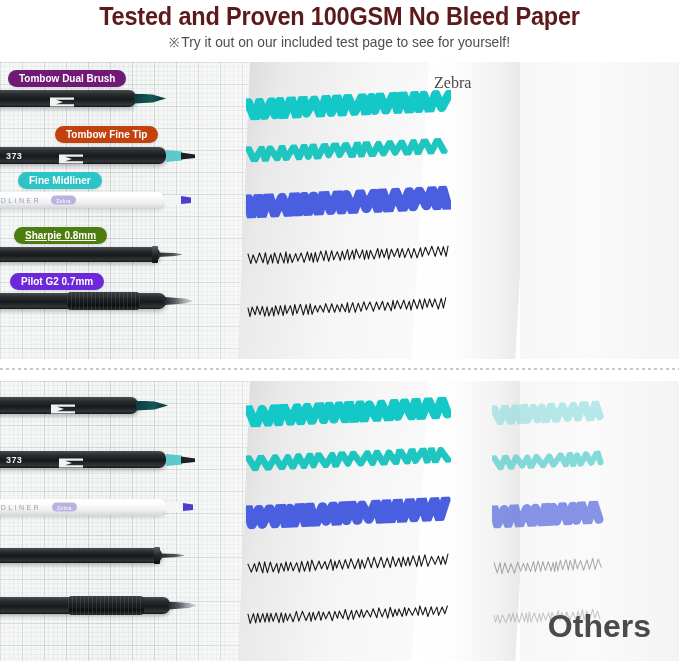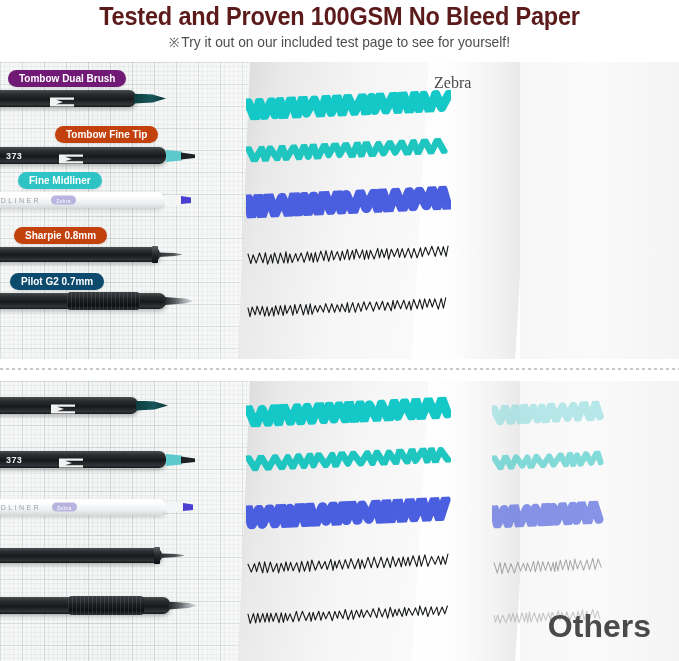--- a/index.html
+++ b/index.html
@@ -241,22 +241,22 @@
         <div class="pen" style="left: -18px; top: 231px; width: 184px; height: 16px;">
           <div class="barrel"></div>
           <div class="grip" style="left: 84.64px; width: 73.6px;"></div>
           <div class="metal"></div>
         </div>
       </div>
 
   <div class="pen-label" style="left: 8px; top: 8px; background: #701a75; color: rgb(255, 255, 255);">Tombow Dual Brush</div>
       <div class="pen-label" style="left: 28px; top: 64px; background: #c2410c; color: rgb(255, 255, 255); margin-left: 27px;">Tombow Fine Tip</div>
       <div class="pen-label" style="left: 18px; top: 110px; background: rgb(46, 196, 198); color: rgb(255, 255, 255);">Fine Midliner</div>
-      <div class="pen-label" style="left: 14px; top: 165px; background: #c2410c; color: rgb(255, 255, 255);">Sharpie 0.8mm</div>
-      <div class="pen-label" style="left: 10px; top: 211px; background: #0c4a6e; color: rgb(255, 255, 255);">Pilot G2 0.7mm</div>
+      <div class="pen-label" style="left: 14px; top: 165px; background: #4d7c0f; color: rgb(255, 255, 255); text-decoration: underline;">Sharpie 0.8mm</div>
+      <div class="pen-label" style="left: 10px; top: 211px; background: #6d28d9; color: rgb(255, 255, 255);">Pilot G2 0.7mm</div>
     </div>
 
   <div class="divider"></div>
 
   <div class="panel" id="panel-others">
     <div class="mat"></div>
     <div class="sheet sheet-front"></div>
     <div class="sheet sheet-curl"></div>
     <div class="sheet sheet-back"></div>
 

